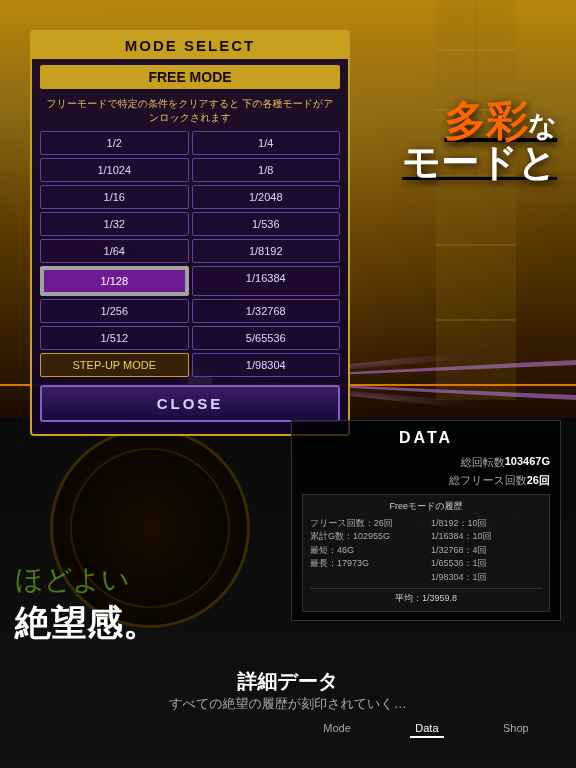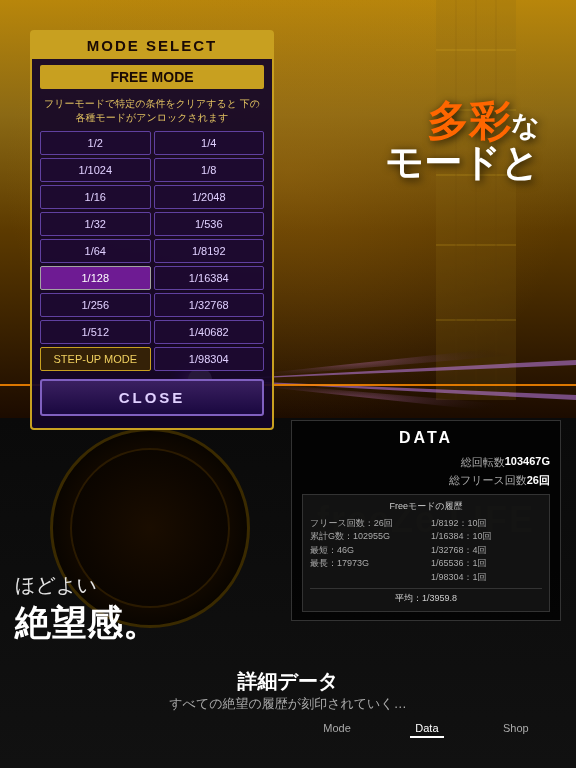--- a/index.html
+++ b/index.html
@@ -30,21 +30,21 @@
       height: 430px;
       background: radial-gradient(ellipse at 50% 40%, rgba(180,120,20,0.3) 0%, transparent 70%);
       z-index: 1;
     }
 
     
     .modal-panel {
       position: absolute;
       top: 30px;
       left: 30px;
-      width: 244px;
+      width: 320px;
       background: rgba(20, 5, 40, 0.92);
       border: 2px solid #c8a020;
       border-radius: 4px;
       z-index: 10;
       padding-bottom: 8px;
     }
 
     .modal-title {
       background: #c8a020;
       color: #1a0a05;
@@ -87,21 +87,21 @@
       color: #e0d0ff;
       text-align: center;
       font-size: 11px;
       padding: 5px 2px;
       border-radius: 2px;
       cursor: pointer;
     }
 
     .mode-btn.highlighted {
       background: rgba(120, 30, 160, 0.9);
-      border: 1px solid #a3a3a3;
+      border: 4px solid #a3a3a3;
       color: #ffffff;
     }
 
     .mode-btn.gold {
       background: rgba(60, 40, 0, 0.8);
       border: 1px solid #c8a020;
       color: #f0d060;
     }
 
     .step-up-row {
@@ -122,23 +122,24 @@
       margin: 8px 8px 4px;
       border-radius: 3px;
       cursor: pointer;
       letter-spacing: 3px;
     }
 
     
     .jp-text-1 {
       position: absolute;
       top: 100px;
-      right: 36px;
+      right: 19px;
       z-index: 15;
       text-align: right;
+      text-decoration: underline;
     }
 
     .jp-text-1 .line1 {
       font-size: 42px;
       font-weight: 900;
       color: #ffffff;
       text-shadow: 2px 2px 8px rgba(0,0,0,0.8);
       line-height: 1;
     }
 
@@ -289,22 +290,22 @@
 
     
     .jp-text-2 {
       position: absolute;
       bottom: 120px;
       left: 15px;
       z-index: 20;
     }
 
     .jp-text-2 .line1 {
-      font-size: 20px;
-      color: #e5e5e5;
+      font-size: 28px;
+      color: #4d7c0f;
       font-weight: 500;
     }
 
     .jp-text-2 .line2 {
       font-size: 36px;
       font-weight: 900;
       color: #ffffff;
     }
 
     
@@ -399,21 +400,21 @@
     <div class="mode-btn">1/2048</div>
     <div class="mode-btn">1/32</div>
     <div class="mode-btn">1/536</div>
     <div class="mode-btn">1/64</div>
     <div class="mode-btn">1/8192</div>
     <div class="mode-btn highlighted">1/128</div>
     <div class="mode-btn">1/16384</div>
     <div class="mode-btn">1/256</div>
     <div class="mode-btn">1/32768</div>
     <div class="mode-btn">1/512</div>
-    <div class="mode-btn">1/40682</div>
+    <div class="mode-btn">5/65536</div>
   </div>
 
   <div class="step-up-row">
     <div class="mode-btn gold">STEP-UP MODE</div>
     <div class="mode-btn">1/98304</div>
   </div>
 
   <div class="close-btn">CLOSE</div>
 </div>
 

